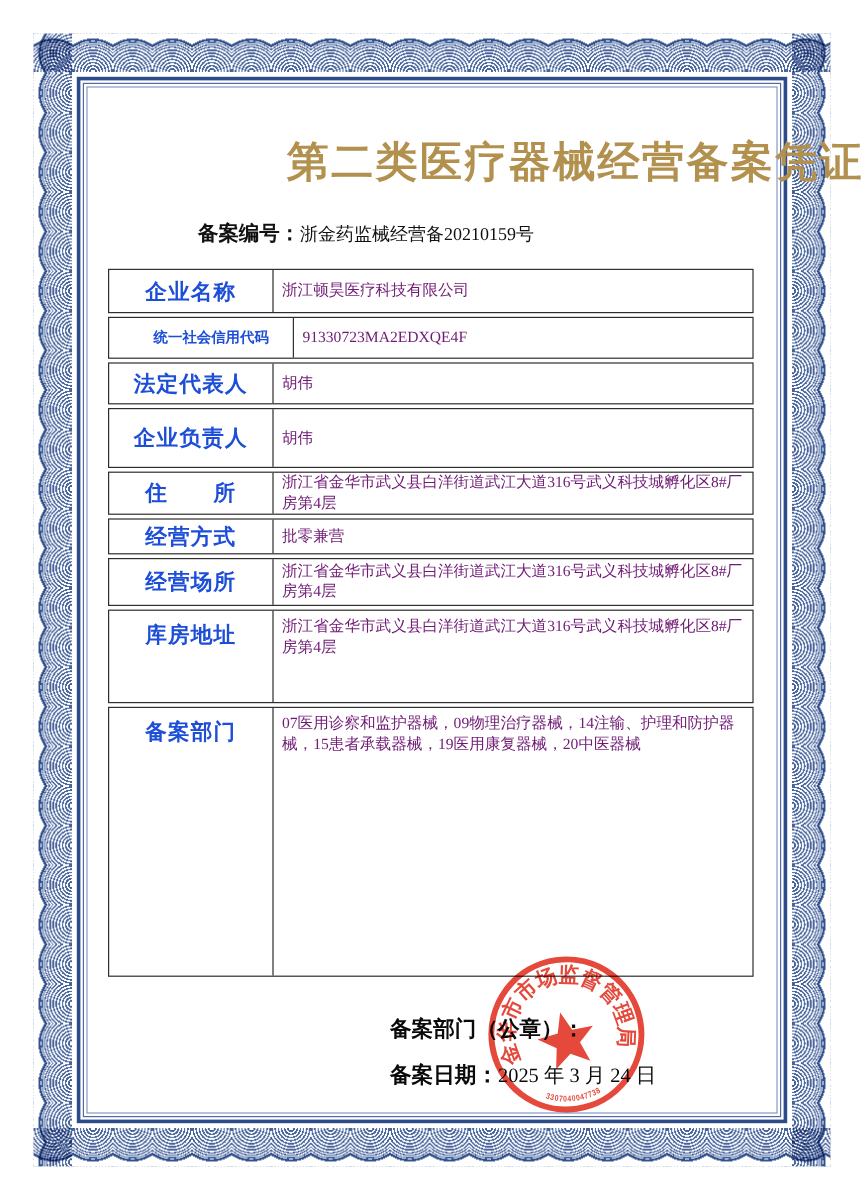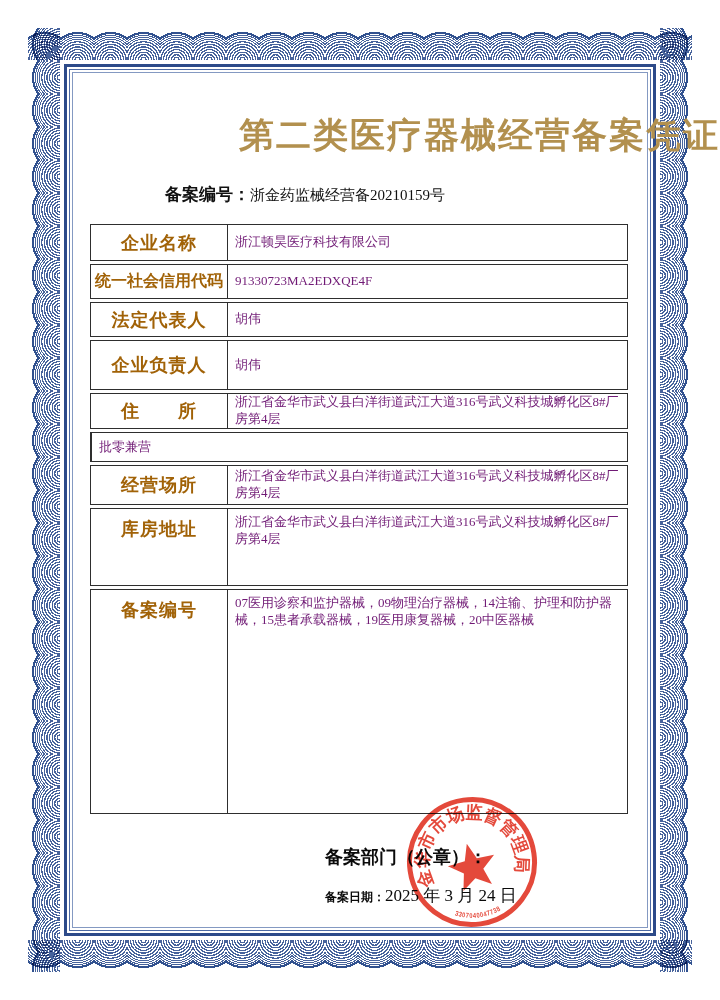--- a/index.html
+++ b/index.html
@@ -67,31 +67,31 @@
   .filing .val{font-size:15px;}
 
   .cert-table{position:absolute;left:90px;top:224px;width:538px;}
   .row{display:flex;border:1.5px solid var(--tborder);margin-bottom:3px;box-sizing:border-box;background:#fff;}
   .row:nth-child(1){height:37px}.row:nth-child(2){height:35px}
   .row:nth-child(3){height:35px}.row:nth-child(4){height:50px}
   .row:nth-child(5){height:36px}.row:nth-child(6){height:30px}
   .row:nth-child(7){height:40px}.row:nth-child(8){height:78px}
   .row:nth-child(9){height:225px}
   .lcell{width:136px;flex:0 0 136px;display:flex;align-items:center;justify-content:center;
-    font-size:18px;font-weight:600;color:#a16207;letter-spacing:1px;box-sizing:border-box;}
-  .row:nth-child(2) .lcell{font-size:16px;letter-spacing:0;}
+    font-size:18px;font-weight:600;color:#1d4ed8;letter-spacing:1px;box-sizing:border-box;}
+  .row:nth-child(2) .lcell{font-size:12px;letter-spacing:0;margin-left:17px;}
   .vcell{flex:1;border-left:1.5px solid var(--tborder);display:flex;align-items:center;
     padding:2px 8px 2px 7px;font-size:13px;line-height:1.3;color:#701a75;box-sizing:border-box;}
   .row.align-top .lcell{align-items:flex-start;padding-top:8px;}
   .row.align-top .vcell{align-items:flex-start;padding-top:5px;}
 
   .footer-dept{position:absolute;left:325px;top:845px;
     font-family:Liberation Serif, serif;font-weight:700;font-size:18px;color:#0a0a0a;}
   .footer-date{position:absolute;left:325px;top:884px;font-size:17px;color:#0a0a0a;}
-  .footer-date .lbl{font-family:"Liberation Sans", sans-serif;font-weight:700;font-size:12px;}
+  .footer-date .lbl{font-family:"Liberation Sans", sans-serif;font-weight:700;font-size:18px;}
 
   .seal{position:absolute;left:402px;top:792px;width:140px;height:140px;
     mix-blend-mode:multiply;opacity:.93;pointer-events:none;transform:rotate(-8deg);}
   .seal text{fill:var(--red);}
 </style>
 </head>
 <body>
 
 <div class="gb gb-top"></div>
 <div class="gb gb-bottom"></div>
@@ -122,32 +122,33 @@
   </div>
   <div class="row">
     <div class="lcell">企业负责人</div>
     <div class="vcell">胡伟</div>
   </div>
   <div class="row">
     <div class="lcell">住　　所</div>
     <div class="vcell">浙江省金华市武义县白洋街道武江大道316号武义科技城孵化区8#厂房第4层</div>
   </div>
   <div class="row">
+    <div class="lcell">经营方式</div>
     <div class="vcell">批零兼营</div>
   </div>
   <div class="row">
     <div class="lcell">经营场所</div>
     <div class="vcell">浙江省金华市武义县白洋街道武江大道316号武义科技城孵化区8#厂房第4层</div>
   </div>
   <div class="row align-top">
     <div class="lcell">库房地址</div>
     <div class="vcell">浙江省金华市武义县白洋街道武江大道316号武义科技城孵化区8#厂房第4层</div>
   </div>
   <div class="row align-top">
-    <div class="lcell">备案编号</div>
+    <div class="lcell">备案部门</div>
     <div class="vcell">07医用诊察和监护器械，09物理治疗器械，14注输、护理和防护器械，15患者承载器械，19医用康复器械，20中医器械</div>
   </div>
 </div>
 
 <div class="footer-dept">备案部门（公章）：</div>
 <div class="footer-date">
   <span class="lbl">备案日期：</span><span>2025 年 3 月 24 日</span>
 </div>
 
 <svg class="seal" viewBox="-70 -70 140 140">

